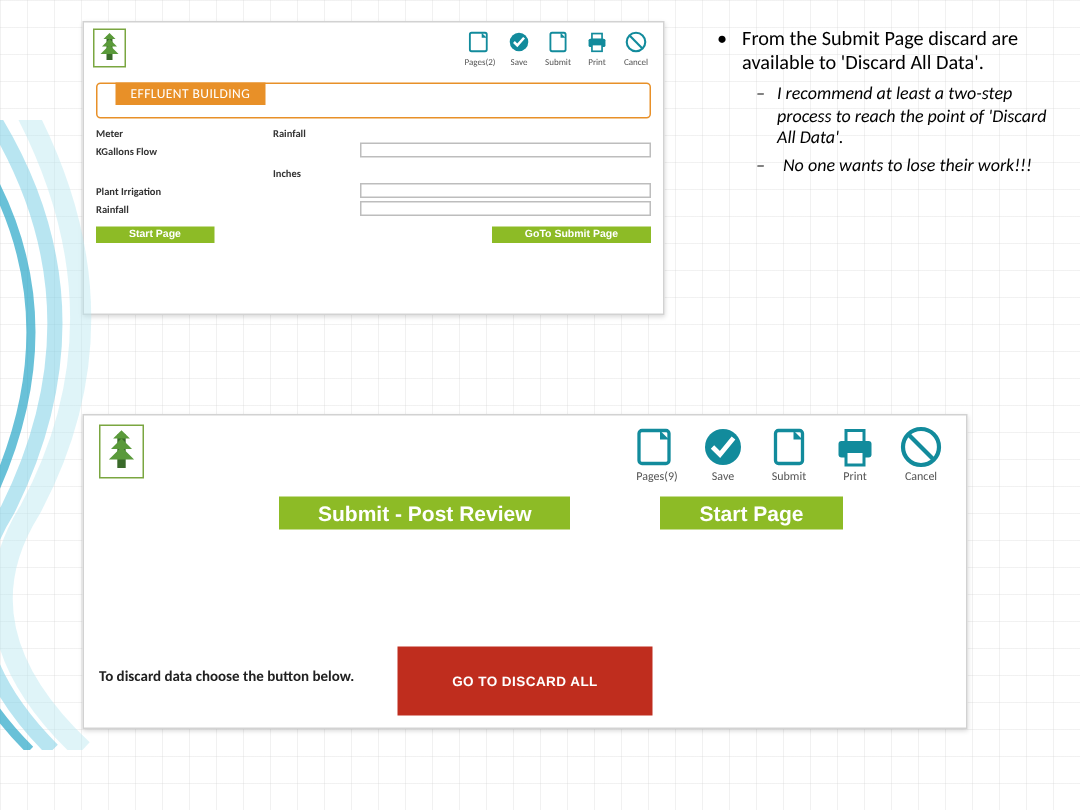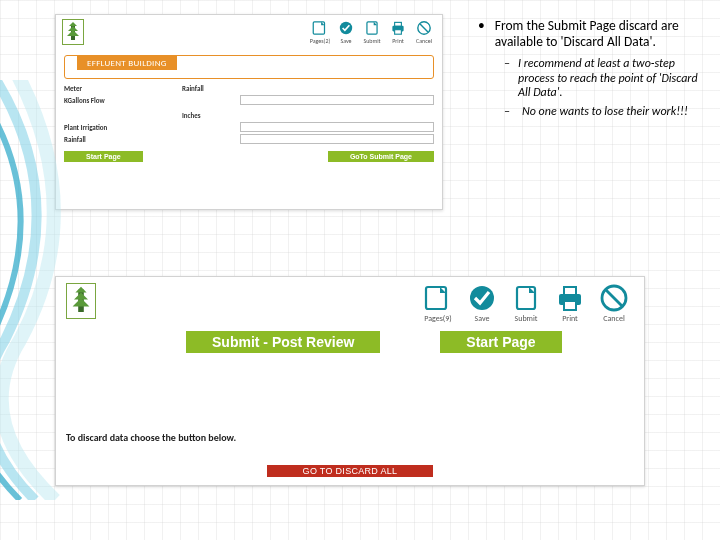--- a/index.html
+++ b/index.html
@@ -149,37 +149,37 @@
     background: #8dbb26;
     color: #fff;
     font-size: 14px;
     font-weight: 700;
     padding: 3px 26px;
     border: none;
   }
   .discard-text {
     position: absolute;
     left: 10px;
-    bottom: 41px;
+    bottom: 28px;
     font-size: 10px;
     font-weight: 700;
     color: #222;
   }
   .discard-btn-row {
     position: absolute;
     left: 0; right: 0; bottom: 8px;
     display: flex;
     justify-content: center;
   }
   .redbtn {
     background: #bf2d1e;
     color: #fff;
     font-size: 9px;
-    font-weight: 400;
-    padding: 1px 36px;
+    font-weight: 700;
+    padding: 18px 36px;
     border: none;
     letter-spacing: .3px;
   }
   
   .notes {
     position: absolute;
     left: 478px; top: 18px;
     width: 232px;
     font-size: 13.5px;
     color: #000;

